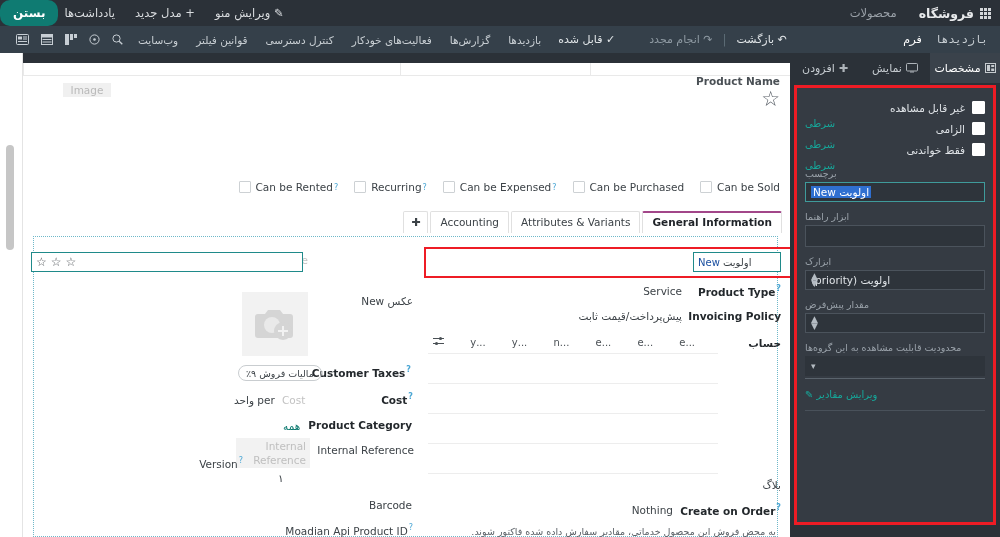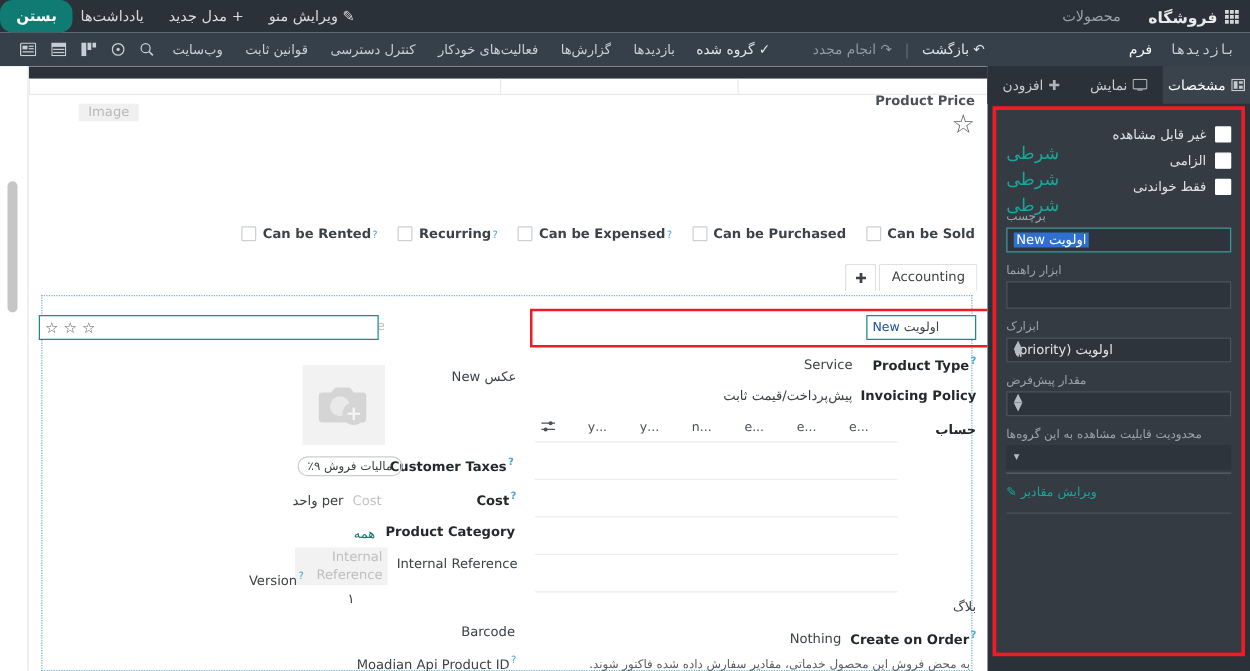--- a/index.html
+++ b/index.html
@@ -84,21 +84,21 @@
   .prodname-label{color:#4a5055;font-size:10.5px;font-weight:bold;direction:ltr;text-align:right;}
   .prodname-line{display:flex;align-items:center;justify-content:flex-start;direction:rtl;margin-top:2px;}
   .fav-star{font-size:21px;color:#5a6068;line-height:1;margin-left:8px;}
   .prodname{font-size:21px;color:#1f2328;font-weight:normal;white-space:nowrap;}
 
   .cbrow{
     position:absolute;right:10px;top:128px;width:460px;
     display:flex;direction:rtl;justify-content:flex-start;align-items:center;
   }
   .cbitem{display:flex;align-items:center;margin-left:16px;direction:rtl;white-space:nowrap;}
-  .cbitem .lbl{font-size:10.5px;color:#3c4247;direction:ltr;font-weight:bold;}
+  .cbitem .lbl{font-size:10.5px;color:#3c4247;direction:ltr;}
   .cbitem .qm{color:#4aa6d4;font-size:8px;vertical-align:super;margin-left:1px;}
   .cbitem .box{
     width:10px;height:10px;border:1px solid #cdd1d4;background:#fff;margin-right:5px;border-radius:1px;
   }
 
   .tabsrow{
     position:absolute;right:8px;top:158px;display:flex;direction:rtl;align-items:flex-end;
   }
   .tab{
     border:1px solid #e0e0e0;border-bottom:none;background:#fff;
@@ -190,21 +190,21 @@
     position:absolute;left:7px;top:35px;width:196px;height:434px;
     background:#353b43;box-sizing:border-box;padding:10px 8px 0 8px;overflow:hidden;
   }
   .sb-chk-row{
     display:flex;align-items:center;direction:rtl;height:19px;margin-bottom:2px;
   }
   .sb-chk-row .cbx{
     width:11px;height:11px;background:#ffffff;border:1px solid #ffffff;border-radius:1px;margin-left:7px;flex:0 0 auto;
   }
   .sb-chk-row .nm{font-size:10.5px;color:#dfe3e7;white-space:nowrap;}
-  .sb-chk-row .cond{margin-right:auto;font-size:14px;color:#16a79a;margin-top:31px;}
+  .sb-chk-row .cond{margin-right:auto;font-size:10px;color:#16a79a;margin-top:31px;}
 
   .sb-flabel{font-size:9.5px;color:#9aa2aa;text-align:left;direction:rtl;margin:9px 0 3px 0;}
   .sb-input{
     width:100%;height:20px;box-sizing:border-box;background:#2e343b;border:1px solid #4b535c;
     display:flex;align-items:center;justify-content:flex-end;padding:0 5px;position:relative;
   }
   .sb-input.tealborder{border:1px solid #3f9b9b;}
   .sb-input .txt{font-size:10.5px;color:#dfe3e7;direction:rtl;white-space:nowrap;}
   .sb-input .hl{background:#2f6fd0;color:#ffffff;padding:0 2px;}
   .sb-input .spin{
@@ -270,30 +270,30 @@
         <span>↶</span>
         <span>بازگشت</span>
       </span>
       <span class="sep">|</span>
       <span class="sv dim">
         <span>↷</span>
         <span>انجام مجدد</span>
       </span>
       <span class="sv" style="margin-right:26px;">
         <span>✓</span>
-        <span>گروه شده</span>
+        <span>قابل شده</span>
       </span>
     </div>
 
     <div class="sb-left-group">
       <span class="lnk">بازدیدها</span>
       <span class="lnk">گزارش‌ها</span>
       <span class="lnk">فعالیت‌های خودکار</span>
       <span class="lnk">کنترل دسترسی</span>
-      <span class="lnk">قوانین ثابت</span>
+      <span class="lnk">قوانین فیلتر</span>
       <span class="lnk">وب‌سایت</span>
     </div>
 
     <div class="sb-icons">
       <span>
         <svg width="13" height="11" viewBox="0 0 13 11">
             <rect x="0.5" y="0.5" width="12" height="10" rx="1" fill="none" stroke="#c7ced4"></rect>
             <rect x="2" y="2.5" width="4" height="3" fill="#c7ced4"></rect>
             <rect x="7" y="2.5" width="4" height="1" fill="#c7ced4"></rect>
             <rect x="7" y="4.5" width="4" height="1" fill="#c7ced4"></rect>
@@ -342,21 +342,21 @@
       <div class="topstrip"></div>
       <div class="toprow-ghost">
         <div style="width:200px"></div>
           <div style="width:190px"></div>
           <div style="width:377px"></div>
       </div>
 
       <div class="imgbox">Image</div>
 
       <div class="namearea">
-        <div class="prodname-label">Product Price</div>
+        <div class="prodname-label">Product Name</div>
         <div class="prodname-line">
           <span class="fav-star">☆</span>
         </div>
       </div>
 
       <div class="cbrow">
         <div class="cbitem">
           <span class="lbl">Can be Sold</span>
           <span class="box"></span>
         </div>
@@ -375,20 +375,22 @@
           <span class="box"></span>
         </div>
         <div class="cbitem">
           <span class="qm">?</span>
           <span class="lbl">Can be Rented</span>
           <span class="box"></span>
         </div>
       </div>
 
       <div class="tabsrow">
+        <div class="tab active">General Information</div>
+        <div class="tab">Attributes &amp; Variants</div>
         <div class="tab">Accounting</div>
         <div class="tab plus">✚</div>
       </div>
 
       <div class="formpanel"></div>
 
       <div class="frow" style="right:9px;top:202px;width:0;"></div>
 
       <div style="position:absolute;left:150px;top:199px;width:120px;text-align:right;">
         <span class="flabel"><span class="qm">?</span><span>Sales Price</span></span>

